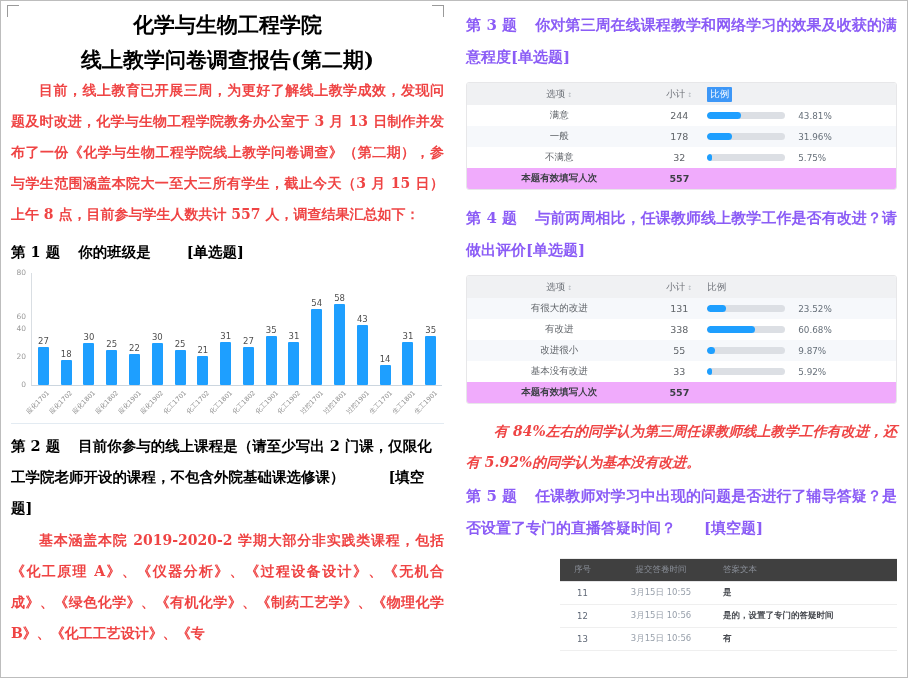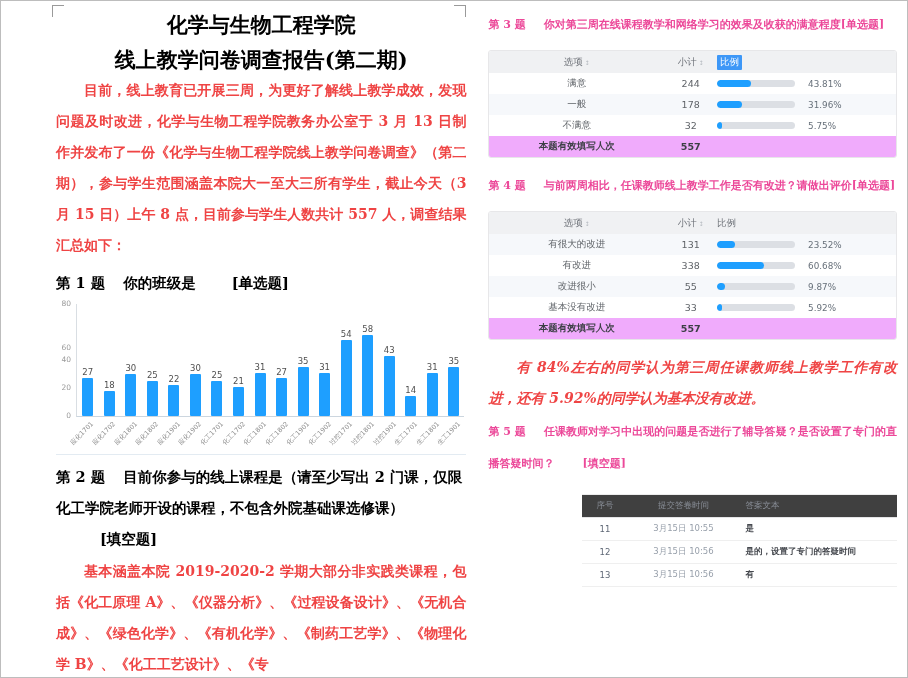--- a/index.html
+++ b/index.html
@@ -3,21 +3,21 @@
 <meta charset="utf-8">
 <style>
   html,body{margin:0;padding:0;}
   body{
     width:908px;height:678px;overflow:hidden;background:#ffffff;
     font-family:"DejaVu Serif","Liberation Serif",serif;
     position:relative;box-sizing:border-box;border:1px solid #bdbdbd;
   }
   .sheet{display:flex;width:100%;height:100%;}
   .page{box-sizing:border-box;overflow:hidden;position:relative;}
-  .page-left{width:454px;padding:4px 10px 16px 10px;margin-left:45px;}
+  .page-left{width:454px;padding:4px 10px 16px 10px;}
   .page-right{width:454px;padding:4px 10px 0 12px;}
 
   
   .corner{position:absolute;width:11px;height:11px;}
   .corner.tl{left:6px;top:4px;border-left:1px solid #9a9a9a;border-top:1px solid #9a9a9a;border-top:none;border-bottom:1px solid #9a9a9a;border-left:1px solid #9a9a9a;border-bottom:none;border-top:1px solid #9a9a9a;}
   .corner.tl{border-right:none;}
   .corner.tr{right:10px;top:4px;border-right:1px solid #9a9a9a;border-top:1px solid #9a9a9a;}
 
   h1.title{margin:4px 0 0 0;text-align:center;font-size:21px;line-height:31px;color:#000;font-weight:700;}
   p.body{font-size:14px;font-weight:700;color:#ef4444;line-height:31px;text-align:justify;margin:0;}
@@ -63,21 +63,21 @@
 
   
   .ans-table{font-family:"DejaVu Sans","Liberation Sans",sans-serif;margin:14px 0 0 94px;border-top:1px solid #ececec;}
   .a-row{display:flex;align-items:center;height:22px;border-bottom:1px solid #efefef;}
   .a-head{background:#404040;border-bottom:1px solid #e4e4e6;}
   .a-num{width:45px;text-align:center;font-size:8.5px;color:#5e6775;}
   .a-time{width:112px;text-align:center;font-size:8.5px;color:#98a0ab;}
   .a-text{flex:1;font-size:8.5px;color:#45484e;font-weight:700;padding-left:6px;}
   .a-head .a-num,.a-head .a-time,.a-head .a-text{color:#888d96;font-weight:400;}
 
-  .qhead{font-size:11px;font-weight:700;color:#ec4899;line-height:32px;margin:2px 0 0 0;text-align:justify;}
+  .qhead{font-size:15px;font-weight:700;color:#8b5cf6;line-height:32px;margin:2px 0 0 0;text-align:justify;}
   .pr-para{margin-top:10px;font-style:italic;}
 </style>
 </head>
 <body>
 
 <div class="sheet">
 
   <div class="page page-left">
     <div class="corner tl"></div>
     <div class="corner tr"></div>

